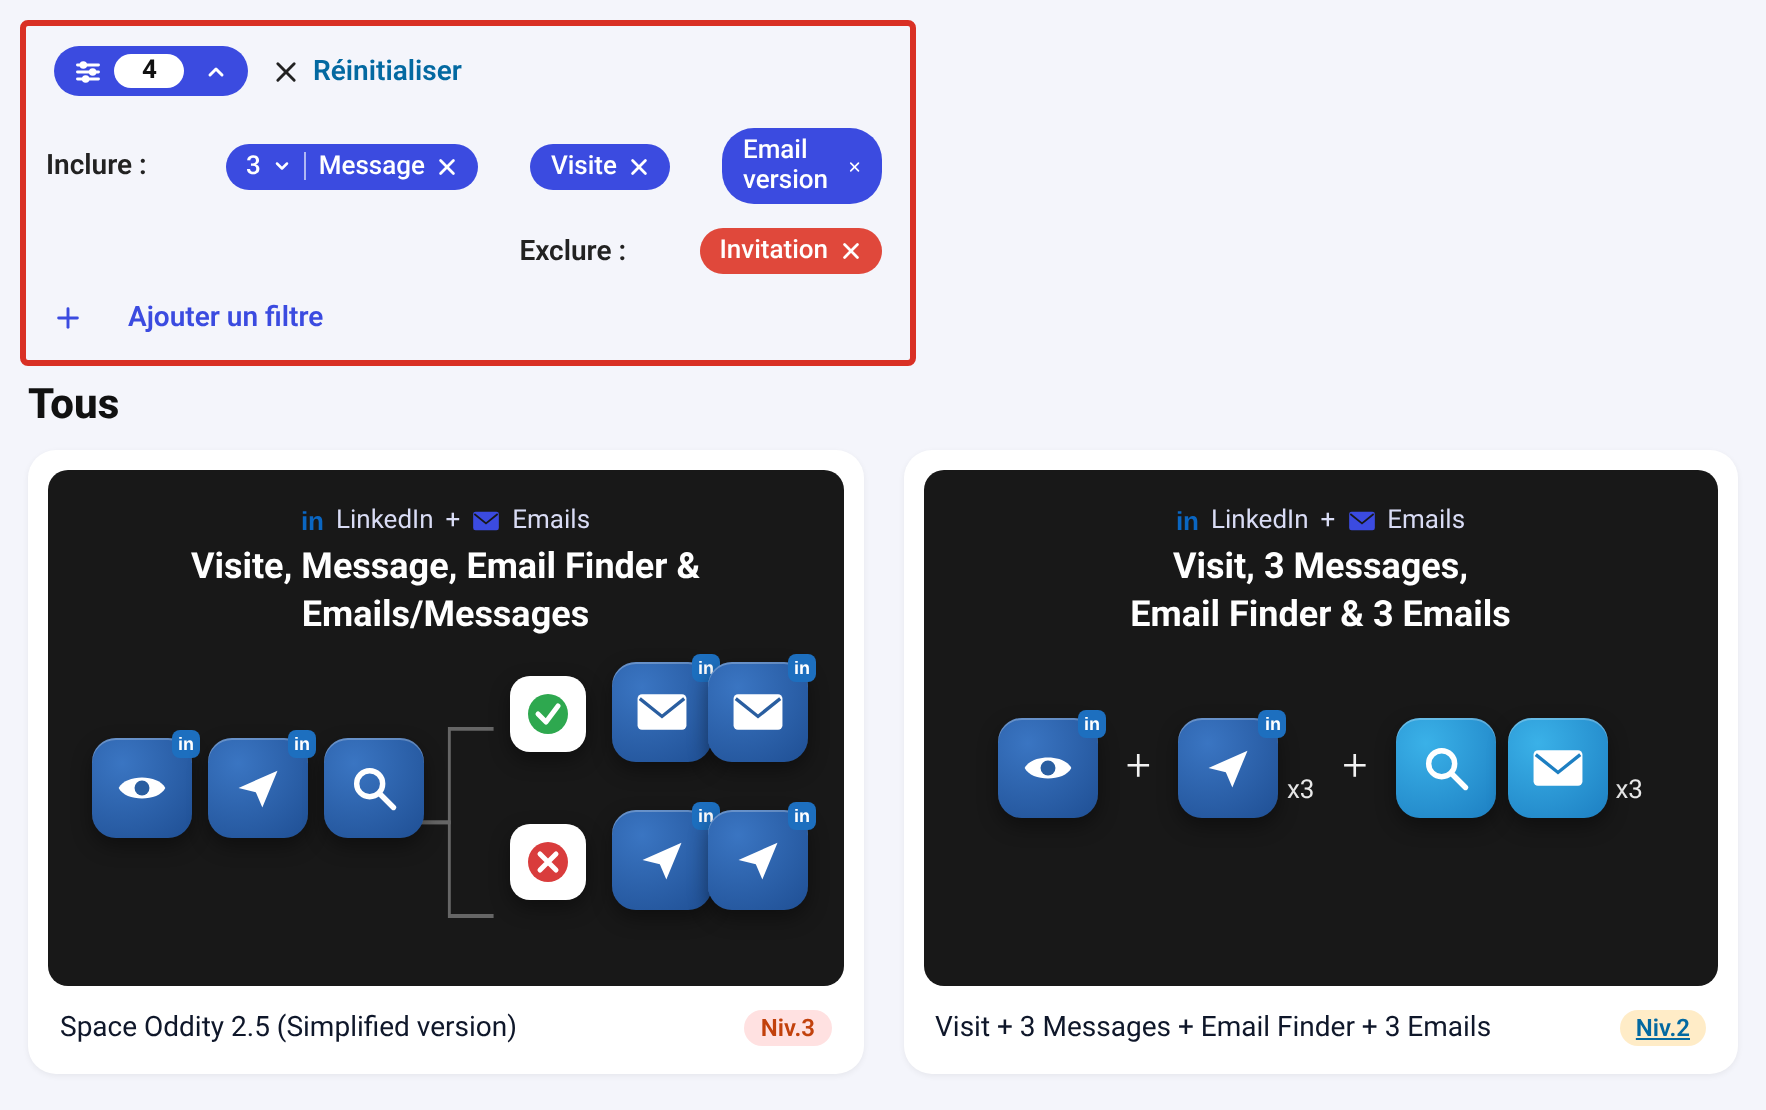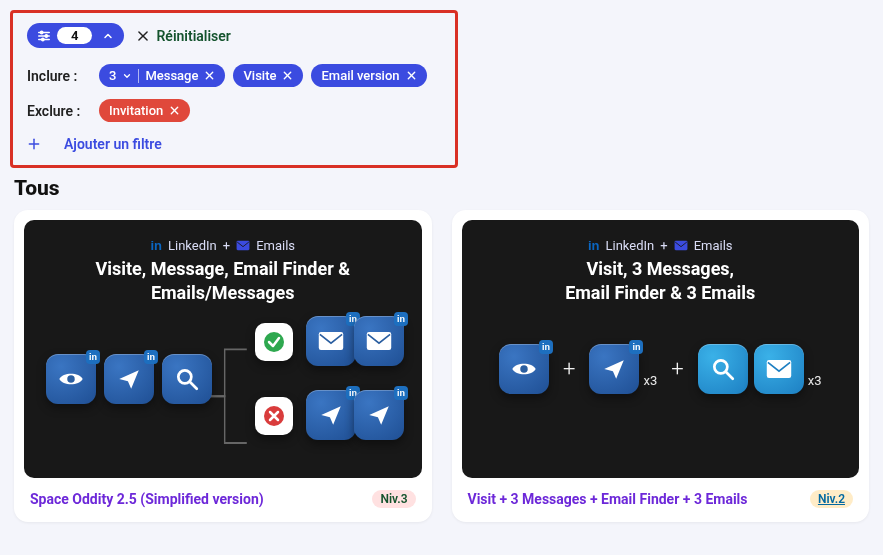--- a/index.html
+++ b/index.html
@@ -46,32 +46,33 @@
   }
   .filter-chevron {
     color: #fff;
     display: inline-flex;
     padding: 0 4px;
   }
   .reset {
     display: inline-flex;
     align-items: center;
     gap: 6px;
-    color: #14532d;
+    color: #0369a1;
     font-size: 14px;
     font-weight: 600;
     cursor: pointer;
   }
   .reset svg { stroke: #222; }
   .filter-row {
     display: flex;
     align-items: center;
-    gap: 8px;
+    gap: 26px;
     margin-bottom: 12px;
     font-size: 14px;
+    justify-content: flex-end;
   }
   .filter-label {
     font-weight: 600;
     color: #222;
     min-width: 64px;
   }
   .chip {
     display: inline-flex;
     align-items: center;
     gap: 6px;
@@ -202,32 +203,32 @@
   }
   .card-footer {
     display: flex;
     justify-content: space-between;
     align-items: flex-start;
     padding: 12px 6px 4px 6px;
     gap: 8px;
   }
   .card-title {
     font-size: 14px;
-    font-weight: 700;
-    color: #6d28d9;
+    font-weight: 400;
+    color: #0f172a;
     line-height: 1.3;
   }
   .level {
     font-size: 12px;
     font-weight: 600;
     border-radius: 10px;
     padding: 2px 8px;
     white-space: nowrap;
   }
-  .level.n3 { background: #ffe1e1; color: #14532d; }
+  .level.n3 { background: #ffe1e1; color: #c2410c; }
   .level.n2 { background: #ffecc7; color: #0369a1; text-decoration: underline; }
   
   .diagram {
     position: relative;
     width: 100%;
     flex: 1;
     margin-top: 8px;
   }
   .diagram .tile { position: absolute; }
   .diag-lines { position: absolute; inset: 0; }

